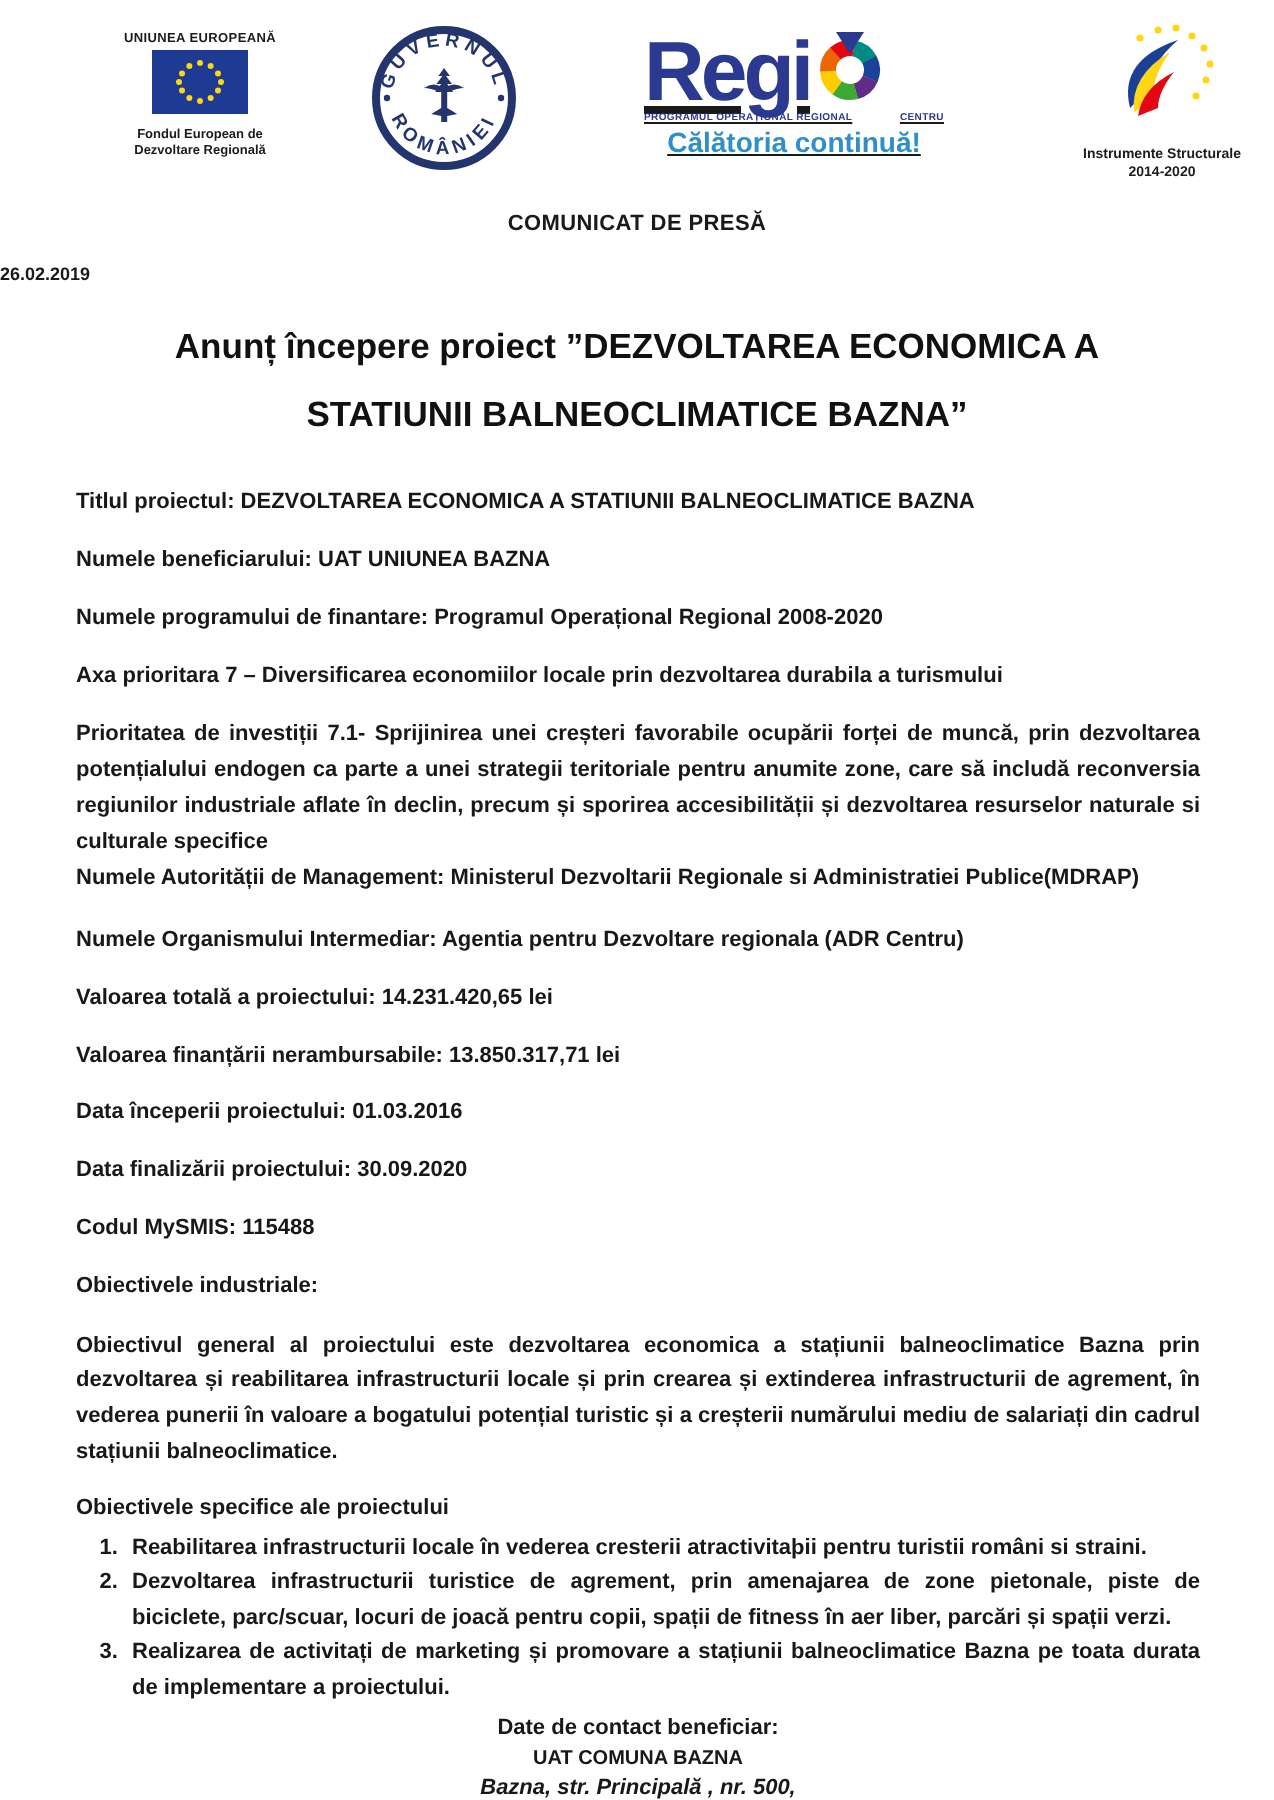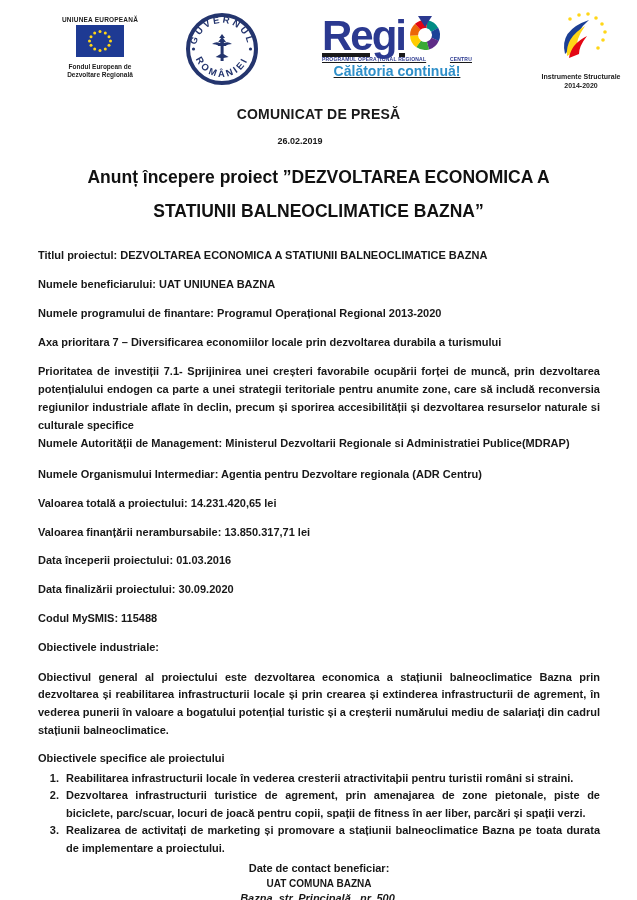--- a/index.html
+++ b/index.html
@@ -16,22 +16,22 @@
   .logo-regio { position:absolute; left:322px; top:14px; width:168px;text-decoration:underline; }
   .regio-row { display:flex; align-items:flex-end; }
   .regio-word { font-size:42px; font-weight:800; letter-spacing:-2px; color:#2b3990; line-height:.85; }
   .regio-sub { display:flex; justify-content:space-between; width:150px; margin-top:2px; }
   .regio-sub span { font-size:5px; font-weight:bold; color:#2b3990; letter-spacing:.2px; }
   .regio-tag { font-size:14px; font-weight:bold; color:#2e8fc9; margin-top:1px; text-align:center; width:150px; }
   .logo-instr { position:absolute; left:531px; top:10px; width:100px; text-align:center; }
   .logo-instr .t { font-size:7px; font-weight:bold; color:#1c1c1c; line-height:1.3; }
 
   
-  .press { text-align:center; font-size:14px; font-weight:bold; margin-top:2px; letter-spacing:.2px; }
-  .date { text-align:center; font-size:9px; font-weight:bold; padding-right:37px; margin-top:14px; }
+  .press { text-align:center; font-size:11px; font-weight:bold; margin-top:2px; letter-spacing:.2px; }
+  .date { text-align:left; font-size:9px; font-weight:bold; padding-right:37px; margin-top:14px; }
 
   
   .title { margin:14px 60px 0 60px; text-align:center; font-size:17.5px; font-weight:bold;
            line-height:1.95; color:#111; }
 
   
   .body { margin:20px 37px 0 38px; font-size:11px; font-weight:bold; color:#181818; }
   .line { margin-bottom:14.5px; line-height:1.3; }
   .para { text-align:justify; line-height:1.62; margin-bottom:0; }
   .after-para { margin-top:0; margin-bottom:14.5px; line-height:1.62; }
@@ -147,21 +147,21 @@
   </div>
 
   <div class="press">COMUNICAT DE PRESĂ</div>
   <div class="date">26.02.2019</div>
 
   <h1 class="title">Anunț începere proiect  ”DEZVOLTAREA ECONOMICA A STATIUNII BALNEOCLIMATICE BAZNA”</h1>
 
   <div class="body">
     <p class="line">Titlul proiectul: DEZVOLTAREA ECONOMICA A STATIUNII BALNEOCLIMATICE BAZNA</p>
     <p class="line">Numele beneficiarului: UAT UNIUNEA BAZNA</p>
-    <p class="line">Numele programului de finantare: Programul Operațional Regional 2013-2020</p>
+    <p class="line">Numele programului de finantare: Programul Operațional Regional 2008-2020</p>
     <p class="line">Axa prioritara 7 – Diversificarea economiilor locale prin dezvoltarea durabila a turismului</p>
     <p class="para">Prioritatea de investiții 7.1- Sprijinirea unei creșteri favorabile ocupării forței de muncă, prin dezvoltarea potențialului endogen ca parte a unei strategii teritoriale pentru anumite zone, care să includă reconversia regiunilor industriale aflate în declin, precum și sporirea accesibilității și dezvoltarea resurselor naturale si culturale specifice</p>
     <p class="after-para">Numele Autorității de Management: Ministerul Dezvoltarii Regionale si Administratiei Publice(MDRAP)</p>
     <p class="line">Numele Organismului Intermediar: Agentia pentru Dezvoltare regionala (ADR Centru)</p>
     <p class="line">Valoarea totală a proiectului: 14.231.420,65 lei</p>
     <p class="line">Valoarea finanțării nerambursabile: 13.850.317,71  lei</p>
     <p class="line">Data începerii proiectului: 01.03.2016</p>
     <p class="line">Data finalizării proiectului: 30.09.2020</p>
     <p class="line">Codul MySMIS: 115488</p>
     <p class="line">Obiectivele industriale:</p>

